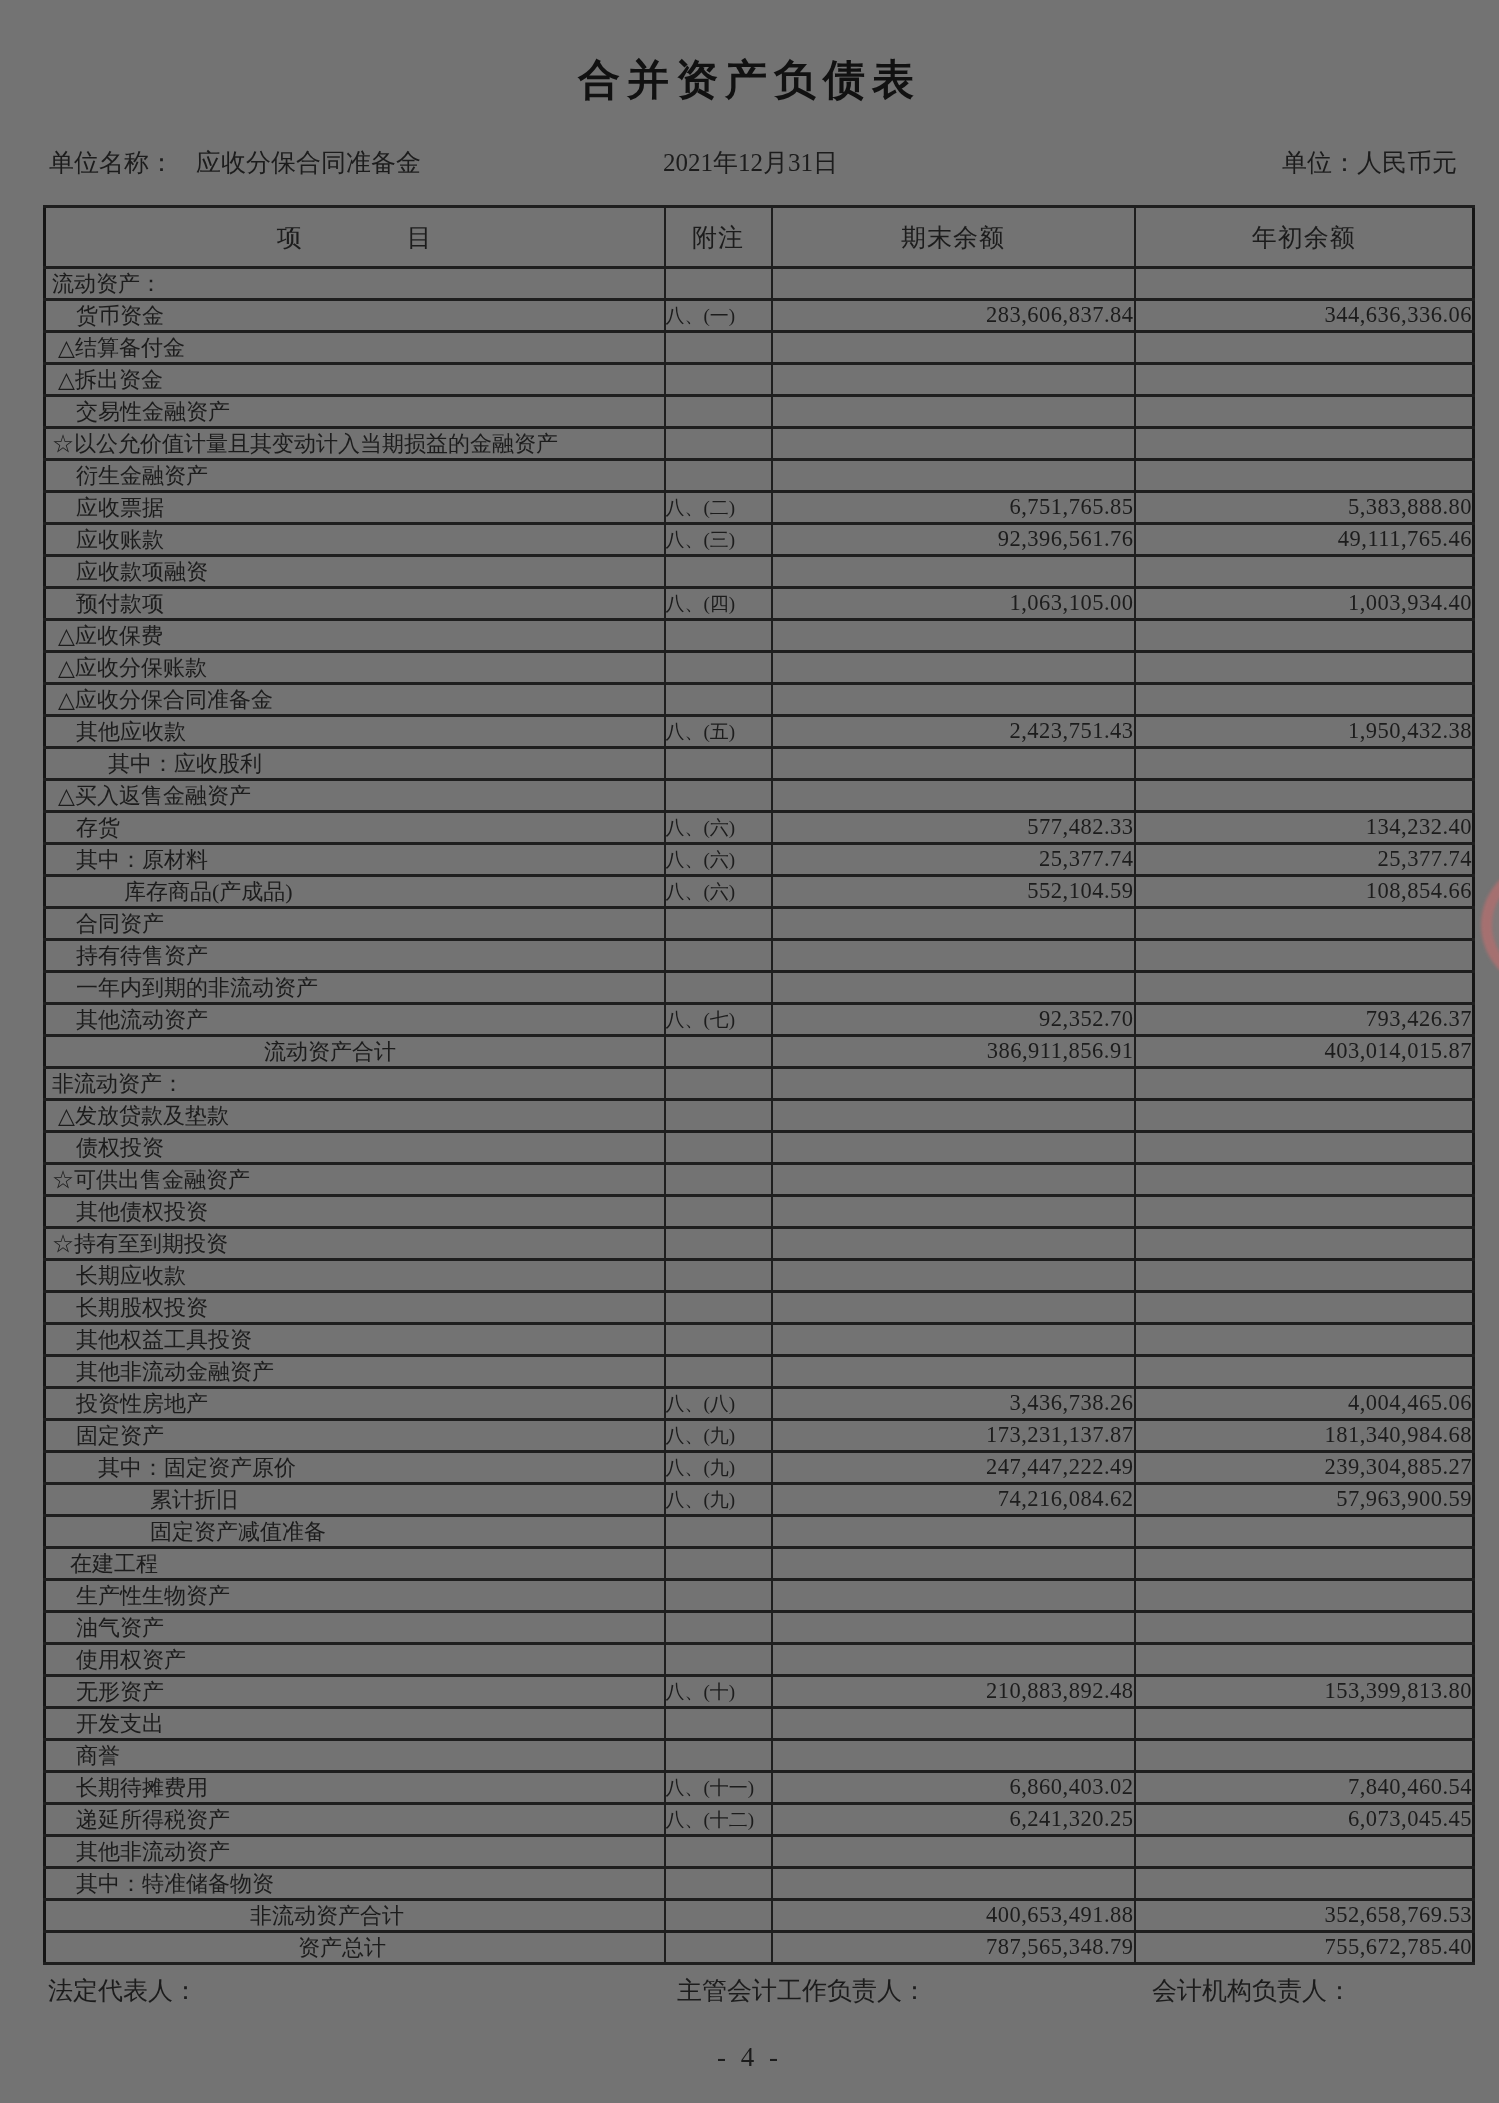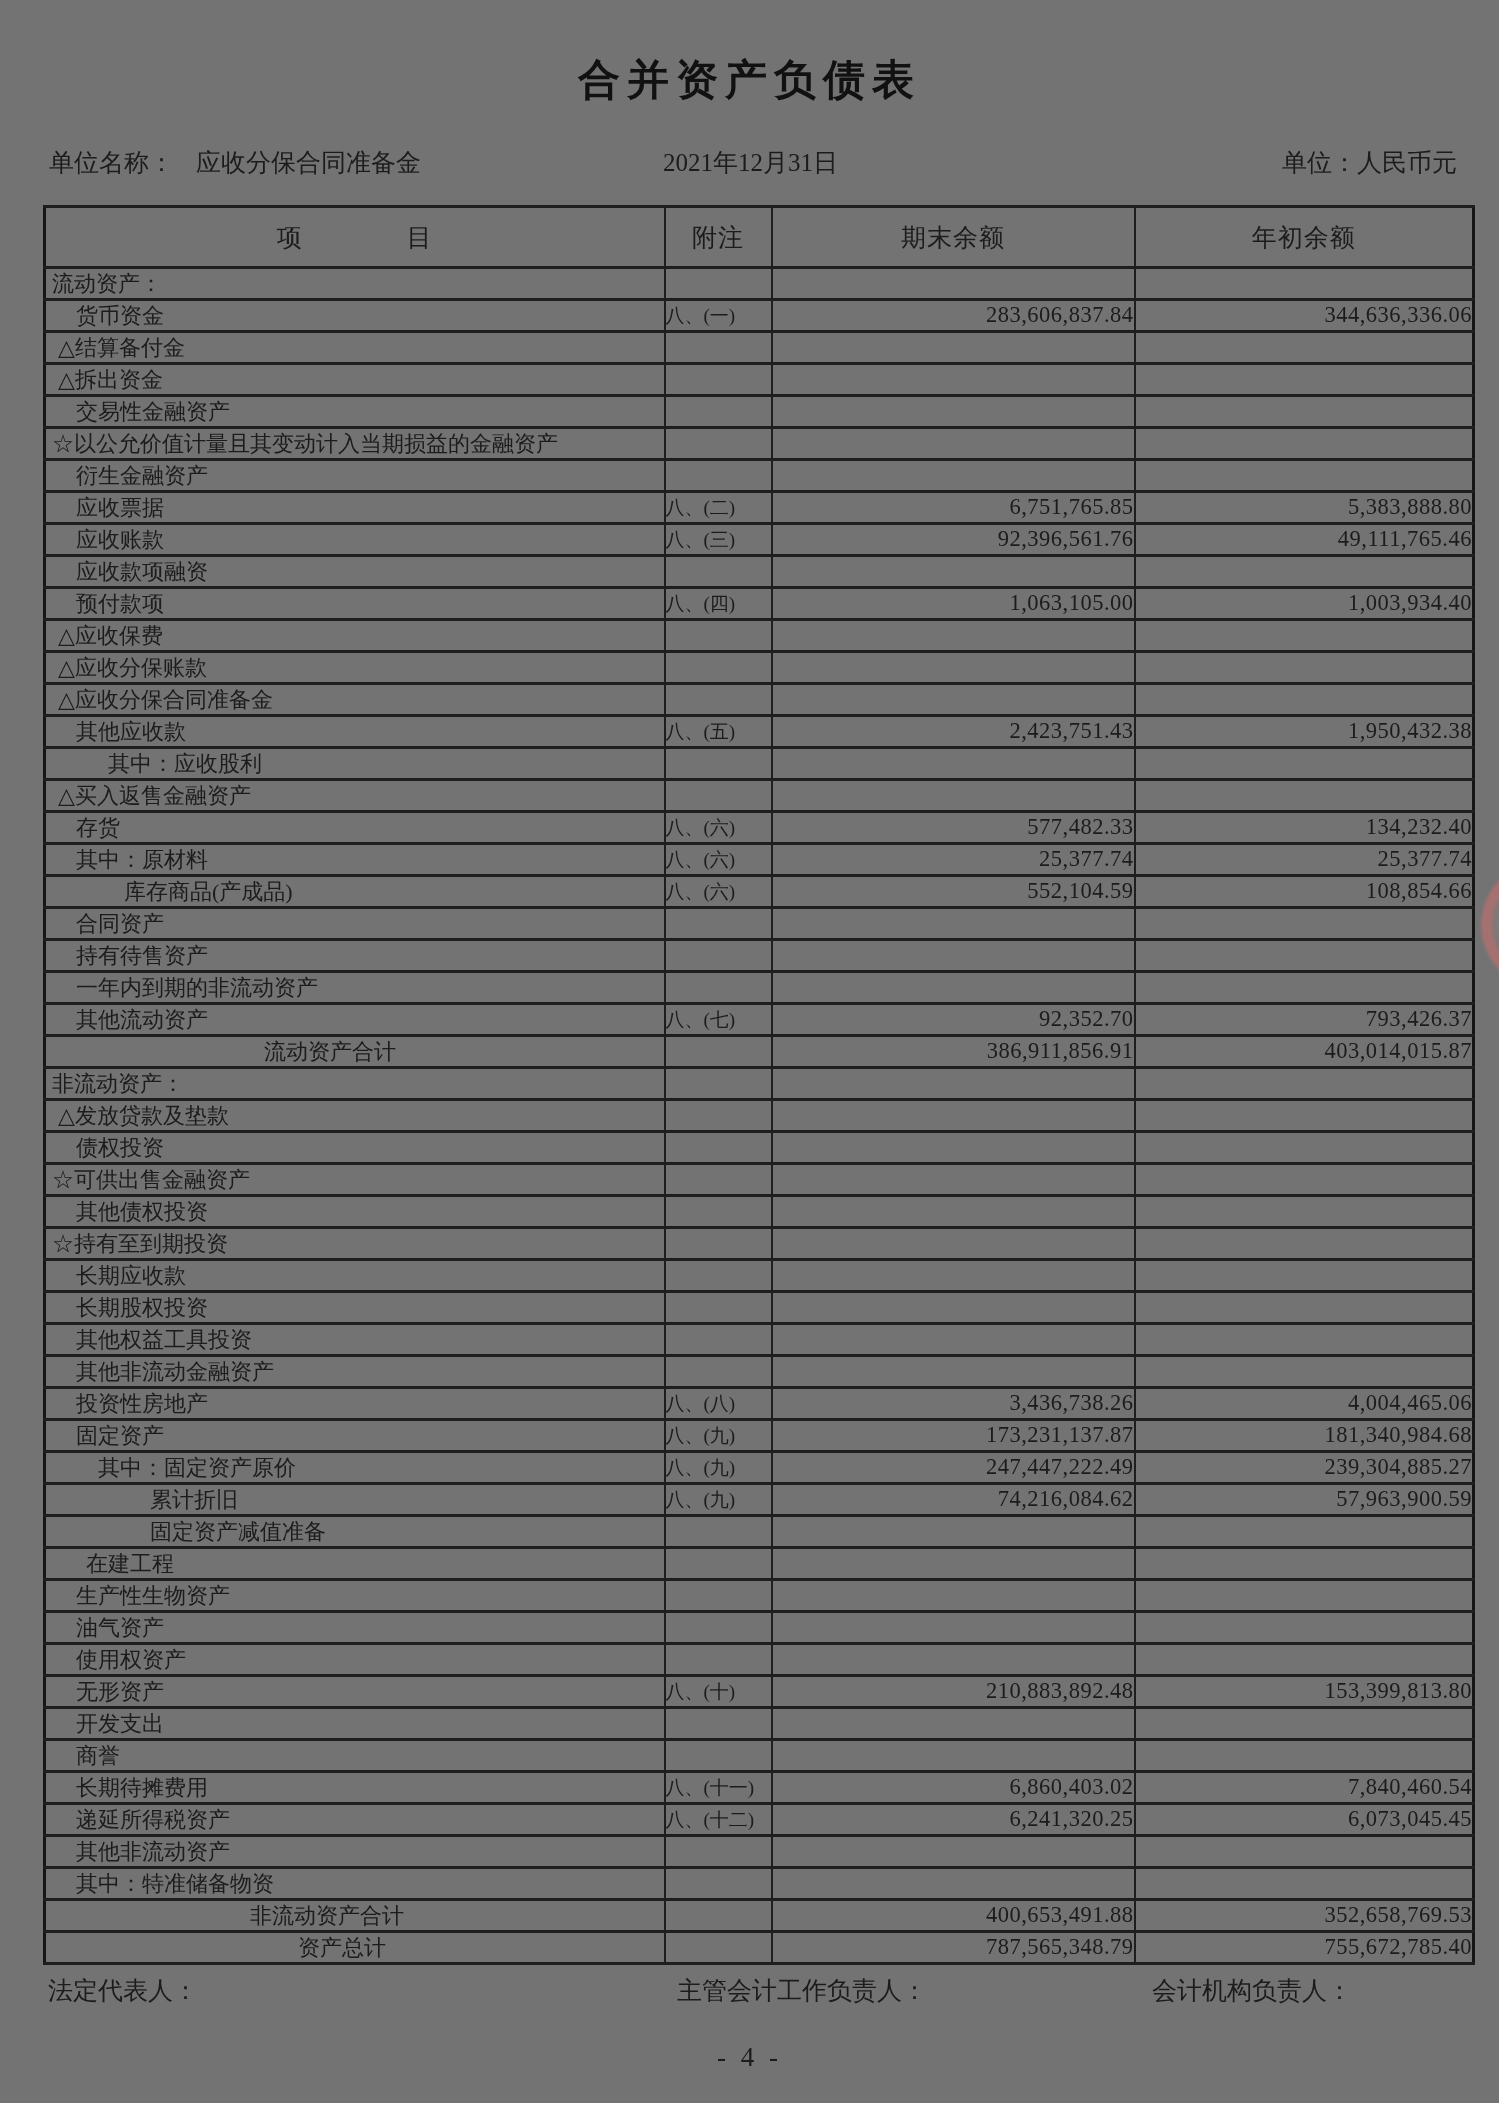--- a/index.html
+++ b/index.html
@@ -329,21 +329,21 @@
           <td class="c-amt">74,216,084.62</td>
           <td class="c-amt">57,963,900.59</td>
         </tr>
         <tr>
           <td class="c-item" style="padding-left: 104px;">固定资产减值准备</td>
           <td class="c-note"></td>
           <td class="c-amt"></td>
           <td class="c-amt"></td>
         </tr>
         <tr>
-          <td class="c-item" style="padding-left: 40px;">在建工程</td>
+          <td class="c-item" style="padding-left: 24px;">在建工程</td>
           <td class="c-note"></td>
           <td class="c-amt"></td>
           <td class="c-amt"></td>
         </tr>
         <tr>
           <td class="c-item" style="padding-left: 30px;">生产性生物资产</td>
           <td class="c-note"></td>
           <td class="c-amt"></td>
           <td class="c-amt"></td>
         </tr>

